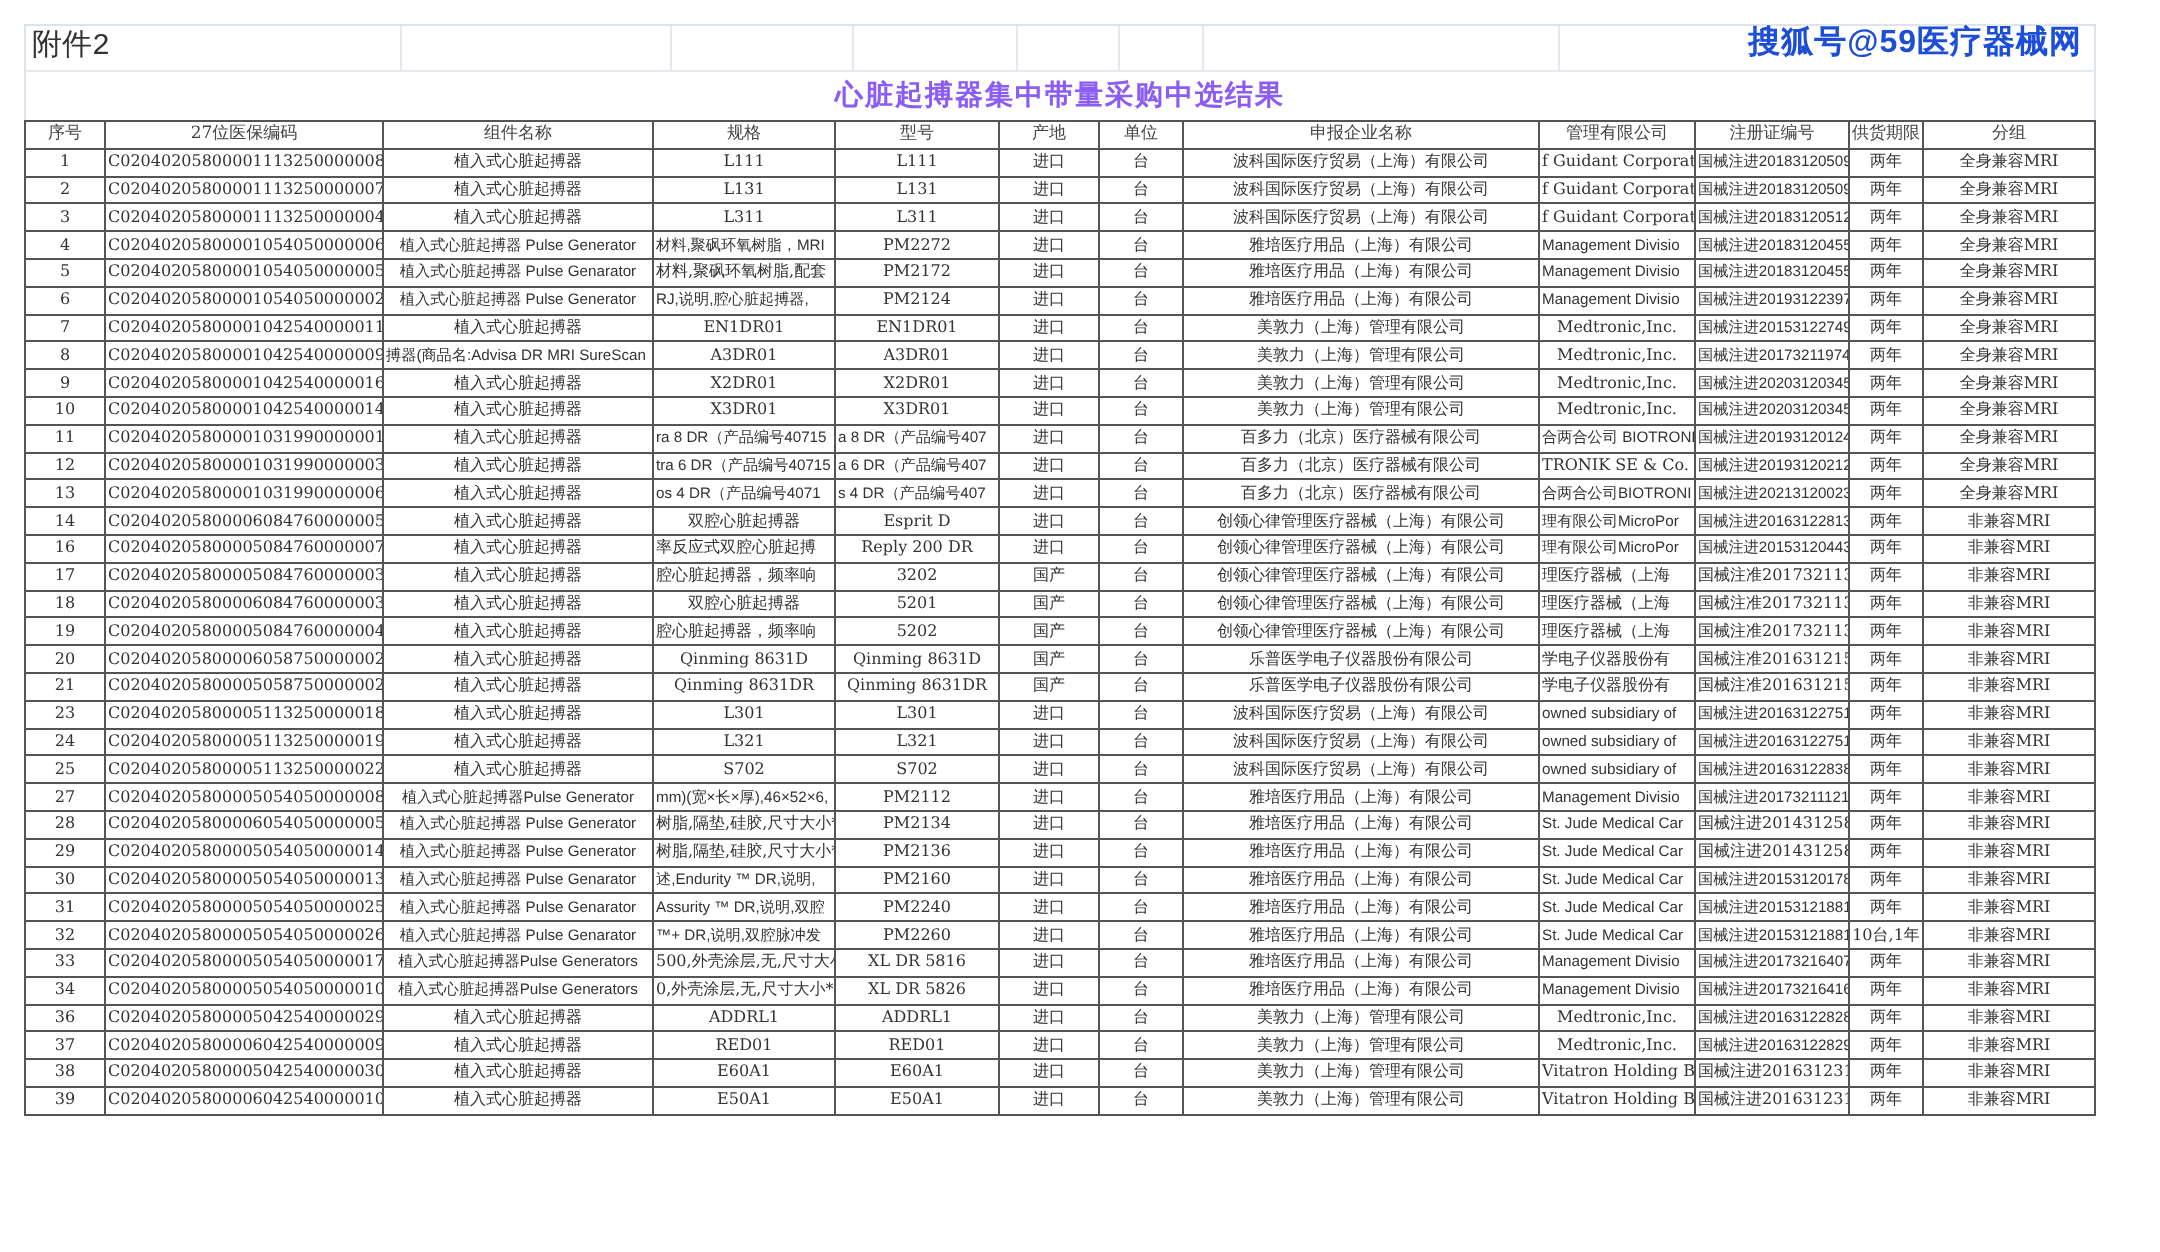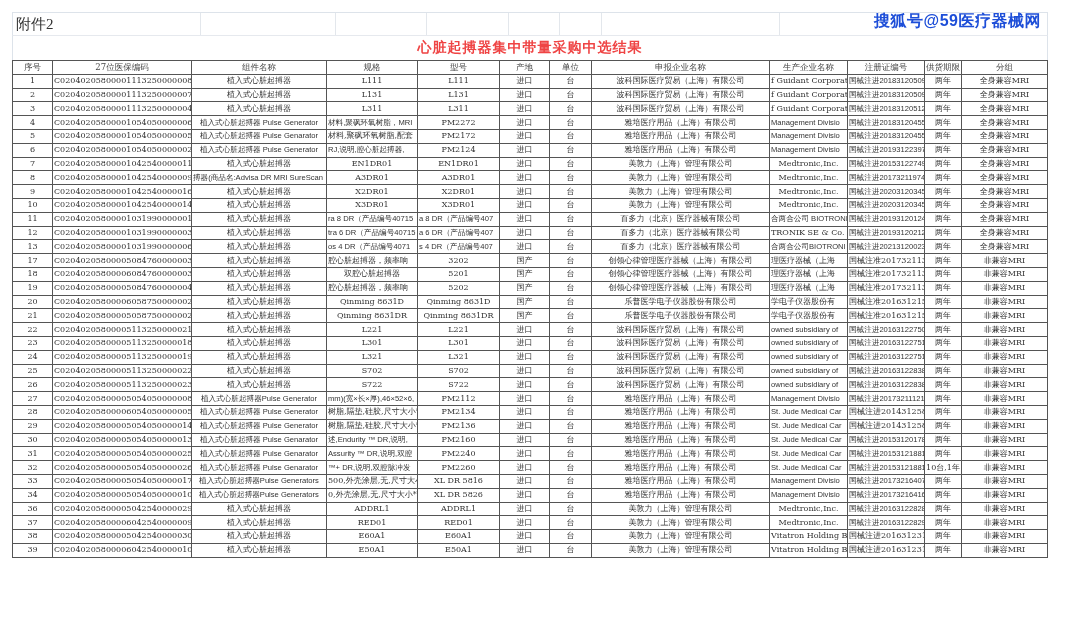--- a/index.html
+++ b/index.html
@@ -1,25 +1,25 @@
 <!DOCTYPE html>
 <html><head>
   <meta charset="utf-8">
   <style>
     html, body { margin:0; padding:0; background:#ffffff; }
     body { width:1080px; height:626px; position:relative; overflow:hidden;
            font-family:"DejaVu Serif", "Liberation Serif", serif; color:#333; }
     .sheet { position:absolute; left:12px; top:12px; width:1036px; }
     .topbar { position:relative; height:22px; border:1px solid #dde3ea; border-bottom:1px solid #e6e9ee; display:flex; }
     .topbar .c { border-right:1px solid #e3e7ec; height:22px; }
-    .attach { font-family:Liberation Serif, serif; font-size:15px; color:#333; padding-left:3px; line-height:22px; }
+    .attach { font-family:Liberation Mono, monospace; font-size:15px; color:#333; padding-left:3px; line-height:22px; }
     .watermark { position:absolute; right:6px; top:-2px; font-family:Liberation Sans, sans-serif; font-size:16px; color:#1d4ed8;
                  letter-spacing:0.5px; text-shadow: 0 0 2px #fff, 0 0 1px #fff; font-weight:bold; white-space:nowrap; }
     .titlebar { height:24px; border-left:1px solid #dde3ea; border-right:1px solid #dde3ea; display:flex; align-items:center; justify-content:center; }
-    .titlebar h1 { margin:4px; font-size:14px; font-weight:bold; color:#ef4444; letter-spacing:1px; font-family:"DejaVu Serif",serif; }
+    .titlebar h1 { margin:4px; font-size:14px; font-weight:bold; color:#8b5cf6; letter-spacing:1px; font-family:"DejaVu Serif",serif; }
     table { border-collapse:collapse; table-layout:fixed; width:1036px; }
     td, th { border:1px solid #555; height:12.8px; padding:0 1px; font-size:8px; line-height:12px; text-align:center;
              white-space:nowrap; overflow:hidden; font-weight:normal; color:#333; }
     th { color:#444; font-size:8.5px;margin-top:20px; }
     td.sans { font-family:"Liberation Sans","DejaVu Sans",sans-serif; font-size:7.6px; }
     td.l { text-align:left; }
   </style>
 </head>
 <body>
 
@@ -56,21 +56,21 @@
     <thead>
       <tr id="hdr">
           <th>序号</th>
           <th>27位医保编码</th>
           <th>组件名称</th>
           <th>规格</th>
           <th>型号</th>
           <th>产地</th>
           <th>单位</th>
           <th>申报企业名称</th>
-          <th>生产企业名称</th>
+          <th>管理有限公司</th>
           <th>注册证编号</th>
           <th>供货期限</th>
           <th>分组</th>
         </tr>
     </thead>
     <tbody id="tbody">
         <tr>
           <td>1</td>
           <td>C02040205800001113250000008</td>
           <td>植入式心脏起搏器</td>
@@ -246,20 +246,48 @@
           <td class="sans l">s 4 DR（产品编号407</td>
           <td>进口</td>
           <td>台</td>
           <td>百多力（北京）医疗器械有限公司</td>
           <td class="sans l">合两合公司BIOTRONI</td>
           <td class="sans l">国械注进20213120023</td>
           <td>两年</td>
           <td>全身兼容MRI</td>
         </tr>
         <tr>
+          <td>14</td>
+          <td>C02040205800006084760000005</td>
+          <td>植入式心脏起搏器</td>
+          <td>双腔心脏起搏器</td>
+          <td>Esprit D</td>
+          <td>进口</td>
+          <td>台</td>
+          <td>创领心律管理医疗器械（上海）有限公司</td>
+          <td class="sans l">理有限公司MicroPor</td>
+          <td class="sans l">国械注进20163122813</td>
+          <td>两年</td>
+          <td>非兼容MRI</td>
+        </tr>
+        <tr>
+          <td>16</td>
+          <td>C02040205800005084760000007</td>
+          <td>植入式心脏起搏器</td>
+          <td class="l">率反应式双腔心脏起搏</td>
+          <td>Reply 200 DR</td>
+          <td>进口</td>
+          <td>台</td>
+          <td>创领心律管理医疗器械（上海）有限公司</td>
+          <td class="sans l">理有限公司MicroPor</td>
+          <td class="sans l">国械注进20153120443</td>
+          <td>两年</td>
+          <td>非兼容MRI</td>
+        </tr>
+        <tr>
           <td>17</td>
           <td>C02040205800005084760000003</td>
           <td>植入式心脏起搏器</td>
           <td class="l">腔心脏起搏器，频率响</td>
           <td>3202</td>
           <td>国产</td>
           <td>台</td>
           <td>创领心律管理医疗器械（上海）有限公司</td>
           <td class="l">理医疗器械（上海</td>
           <td class="l">国械注准20173211369</td>
@@ -316,34 +344,20 @@
           <td>Qinming 8631DR</td>
           <td>国产</td>
           <td>台</td>
           <td>乐普医学电子仪器股份有限公司</td>
           <td class="l">学电子仪器股份有</td>
           <td class="l">国械注准20163121585</td>
           <td>两年</td>
           <td>非兼容MRI</td>
         </tr>
         <tr>
-          <td>22</td>
-          <td>C02040205800005113250000021</td>
-          <td>植入式心脏起搏器</td>
-          <td>L221</td>
-          <td>L221</td>
-          <td>进口</td>
-          <td>台</td>
-          <td>波科国际医疗贸易（上海）有限公司</td>
-          <td class="sans l">owned subsidiary of</td>
-          <td class="sans l">国械注进20163122750</td>
-          <td>两年</td>
-          <td>非兼容MRI</td>
-        </tr>
-        <tr>
           <td>23</td>
           <td>C02040205800005113250000018</td>
           <td>植入式心脏起搏器</td>
           <td>L301</td>
           <td>L301</td>
           <td>进口</td>
           <td>台</td>
           <td>波科国际医疗贸易（上海）有限公司</td>
           <td class="sans l">owned subsidiary of</td>
           <td class="sans l">国械注进20163122751</td>
@@ -363,34 +377,20 @@
           <td class="sans l">国械注进20163122751</td>
           <td>两年</td>
           <td>非兼容MRI</td>
         </tr>
         <tr>
           <td>25</td>
           <td>C02040205800005113250000022</td>
           <td>植入式心脏起搏器</td>
           <td>S702</td>
           <td>S702</td>
-          <td>进口</td>
-          <td>台</td>
-          <td>波科国际医疗贸易（上海）有限公司</td>
-          <td class="sans l">owned subsidiary of</td>
-          <td class="sans l">国械注进20163122838</td>
-          <td>两年</td>
-          <td>非兼容MRI</td>
-        </tr>
-        <tr>
-          <td>26</td>
-          <td>C02040205800005113250000023</td>
-          <td>植入式心脏起搏器</td>
-          <td>S722</td>
-          <td>S722</td>
           <td>进口</td>
           <td>台</td>
           <td>波科国际医疗贸易（上海）有限公司</td>
           <td class="sans l">owned subsidiary of</td>
           <td class="sans l">国械注进20163122838</td>
           <td>两年</td>
           <td>非兼容MRI</td>
         </tr>
         <tr>
           <td>27</td>

